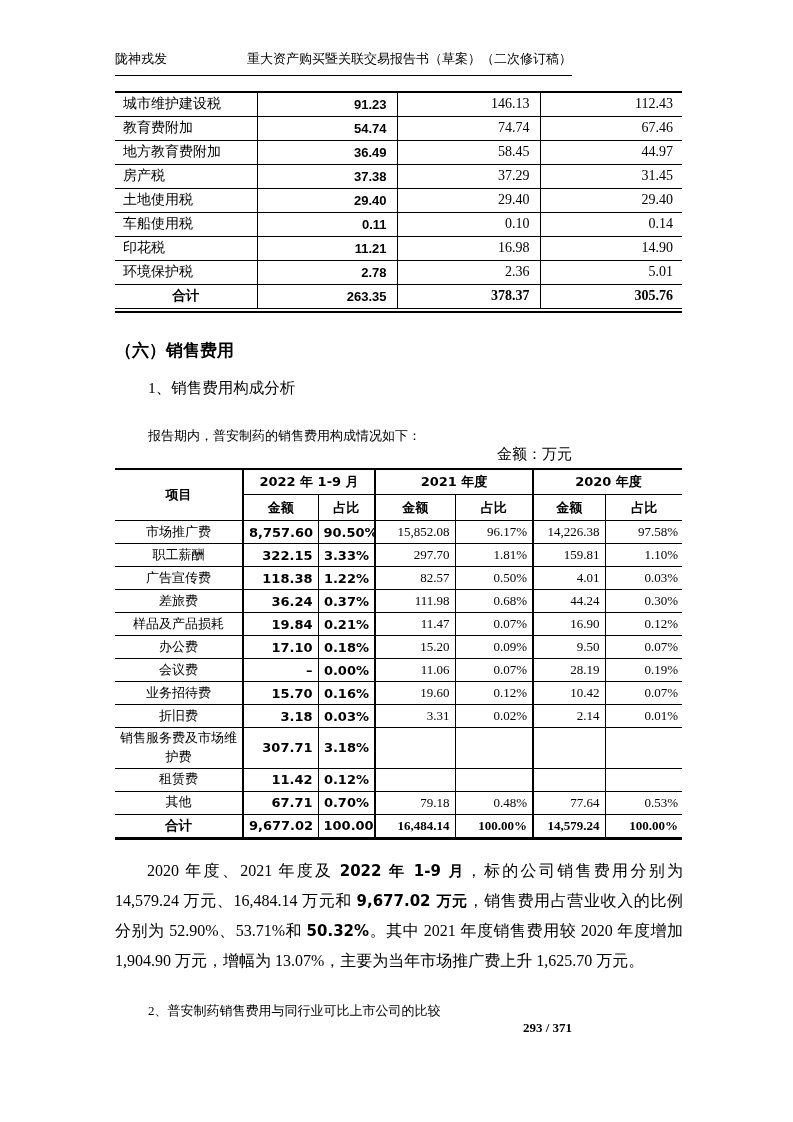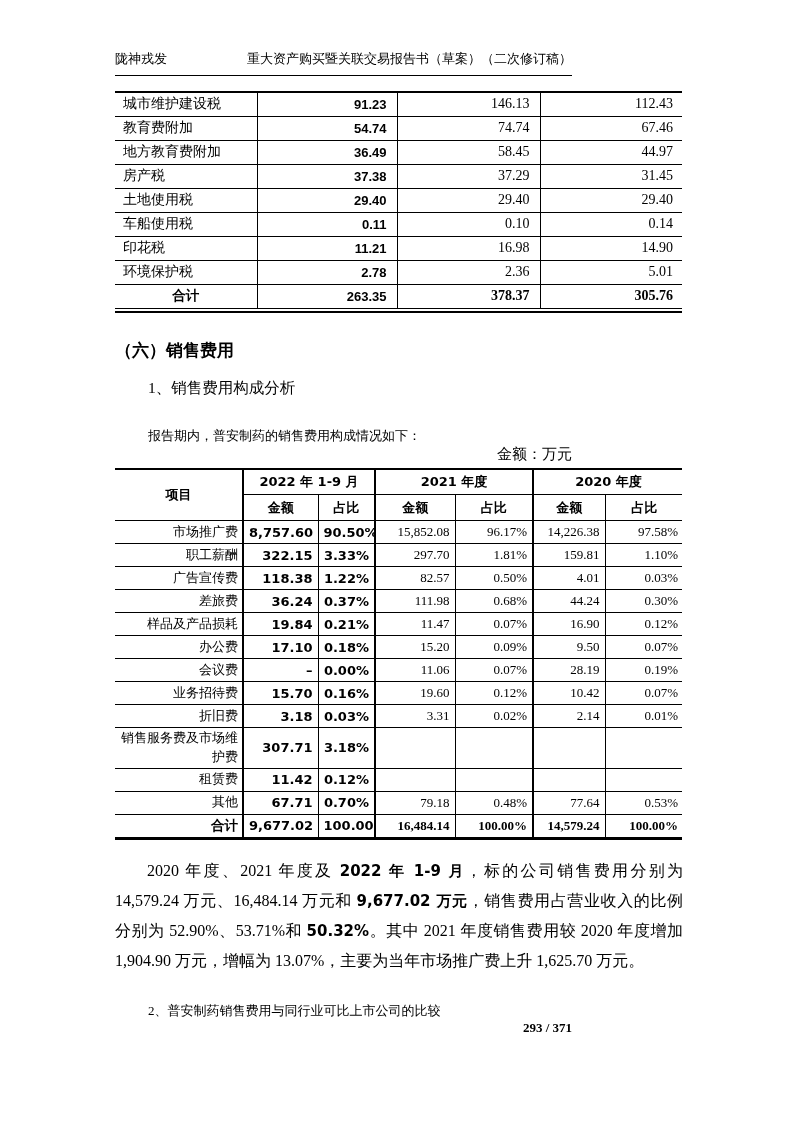--- a/index.html
+++ b/index.html
@@ -43,21 +43,21 @@
   .unit { margin-top: 0; text-align: right; font-size: 15px; }
 
   
   .tbl-wrap2 { margin-top: 4px; border-bottom: 2.5px solid #000; width: 568px; }
   .exp { border-top: 2.5px solid #000; font-size: 13px; }
   .exp td { border-bottom: 1px solid #000; height: 23px; padding: 0 5px; text-align: right; }
   .exp td + td { border-left: 1px solid #000; }
   .exp .bl2 { border-left: 2px solid #000; }
   .exp .hd { font-family: "DejaVu Sans", "Liberation Sans", sans-serif; font-weight: bold;
              text-align: center; padding: 0 2px; height: 26px; }
-  .exp .c-item { text-align: right; padding: 1px 4px; line-height: 1.45; }
+  .exp .c-item { text-align: center; padding: 1px 4px; line-height: 1.45; }
   .exp .c-b { font-family: "DejaVu Sans", "Liberation Sans", sans-serif; font-weight: bold; }
   .exp tbody tr:last-child td { font-weight: bold; }
   .exp tbody tr:last-child .c-item { font-family: "DejaVu Sans", "Liberation Sans", sans-serif; font-size: 13.5px; }
 
   
   .para { margin-top: 16px; width: 568px; font-size: 16px; line-height: 30px;
           text-align: justify; text-indent: 32px; }
   .b  { font-family: "DejaVu Sans", "Liberation Sans", sans-serif; font-weight: bold; font-size: 15px; }
   .bi { }
   .sub2 { margin-top: 26px; padding-left: 33px; font-size: 13px; }

